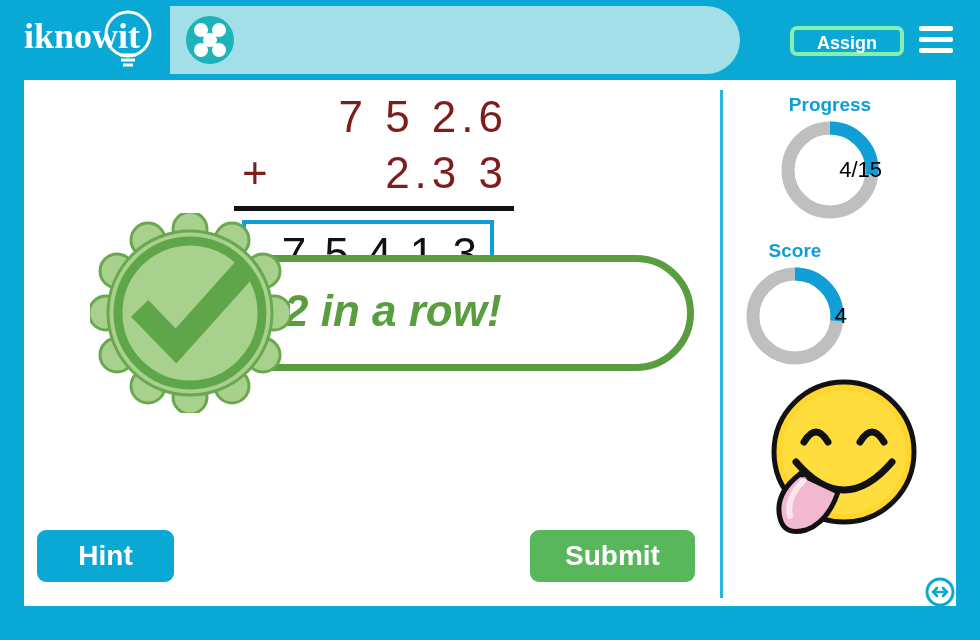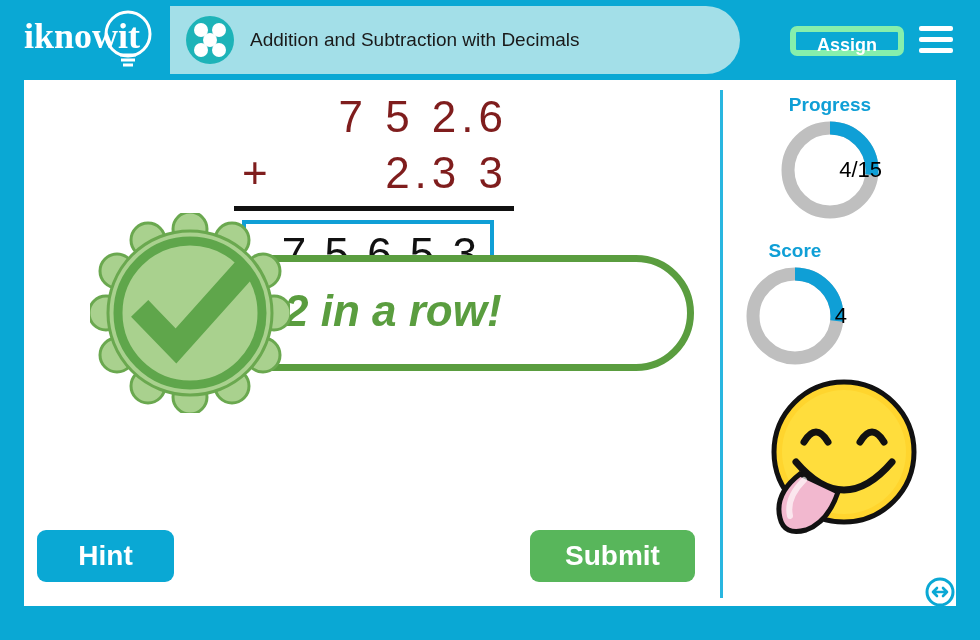--- a/index.html
+++ b/index.html
@@ -86,21 +86,21 @@
     color: #1a1a1a;
     font-family: "Liberation Sans", sans-serif;
     white-space: nowrap;
   }
   .assign-btn {
     position: absolute;
     left: 790px;
     top: 26px;
     width: 114px;
     height: 30px;
-    border: 6px solid #86efac;
+    border: 4px solid #86efac;
     border-radius: 7px;
     background: transparent;
     color: #ffffff;
     font-size: 18px;
     font-weight: bold;
     font-family: "Liberation Sans", sans-serif;
     line-height: 27px;
     text-align: center;
     box-sizing: border-box;
     cursor: pointer;
@@ -322,21 +322,20 @@
       <div class="dot-icon">
         <svg width="48" height="48" viewBox="0 0 48 48" aria-hidden="true">
           <circle cx="24" cy="24" r="24" fill="#1db3b8"></circle>
           <circle cx="15" cy="14" r="7" fill="#ffffff"></circle>
           <circle cx="33" cy="14" r="7" fill="#ffffff"></circle>
           <circle cx="24" cy="24" r="7" fill="#ffffff"></circle>
           <circle cx="15" cy="34" r="7" fill="#ffffff"></circle>
           <circle cx="33" cy="34" r="7" fill="#ffffff"></circle>
         </svg>
       </div>
-      <div class="title-text">Addition and Subtraction with Decimals</div>
     </div>
 
     <button class="assign-btn">Assign</button>
 
     <div class="hamburger">
       <span></span>
       <span></span>
       <span></span>
     </div>
   </div>
@@ -345,21 +344,21 @@
 
     <div class="divider"></div>
 
     <div class="problem">
       <div class="prob-row">7 5 2.6</div>
       <div class="prob-row">
         <span class="op">+</span>
         <span>2.3 3</span>
       </div>
       <div class="rule"></div>
-      <div class="answer-box">7 5 6.5 3</div>
+      <div class="answer-box">7 5 4.1 3</div>
     </div>
 
     <div class="streak">
       <div class="streak-ribbon"></div>
       <div class="streak-text">2 in a row!</div>
     </div>
 
     <div class="badge">
       <svg width="200" height="200" viewBox="0 0 200 200" aria-hidden="true">
         <g id="scallops" fill="#a9d18e" stroke="#6aa84f" stroke-width="3">

